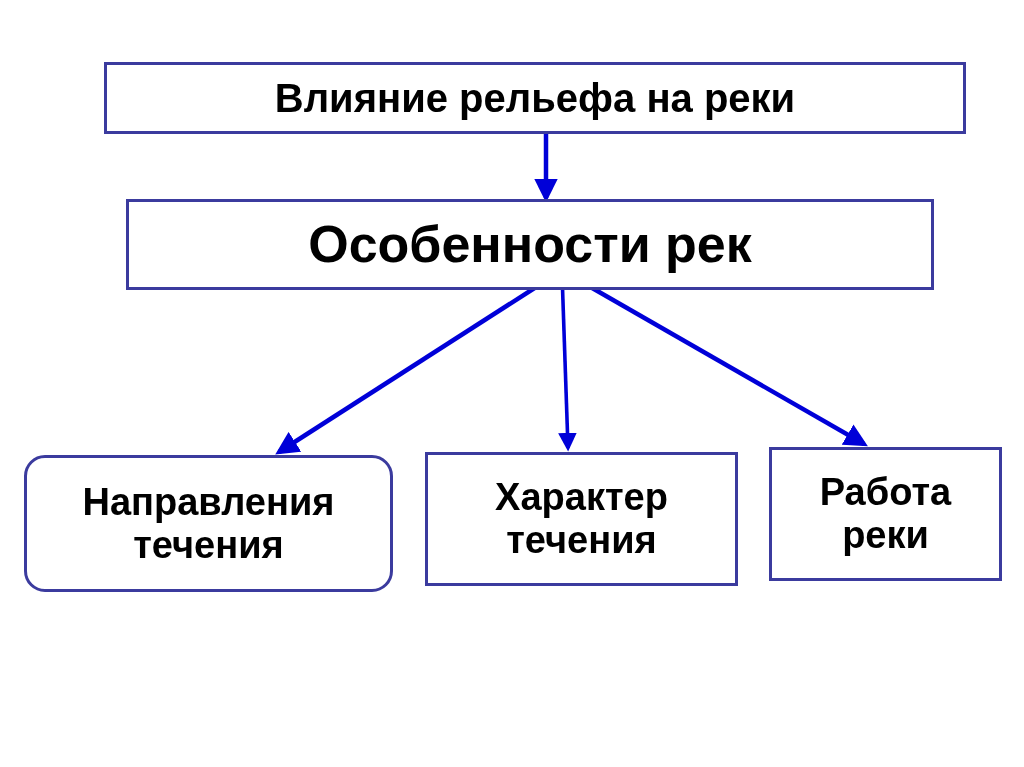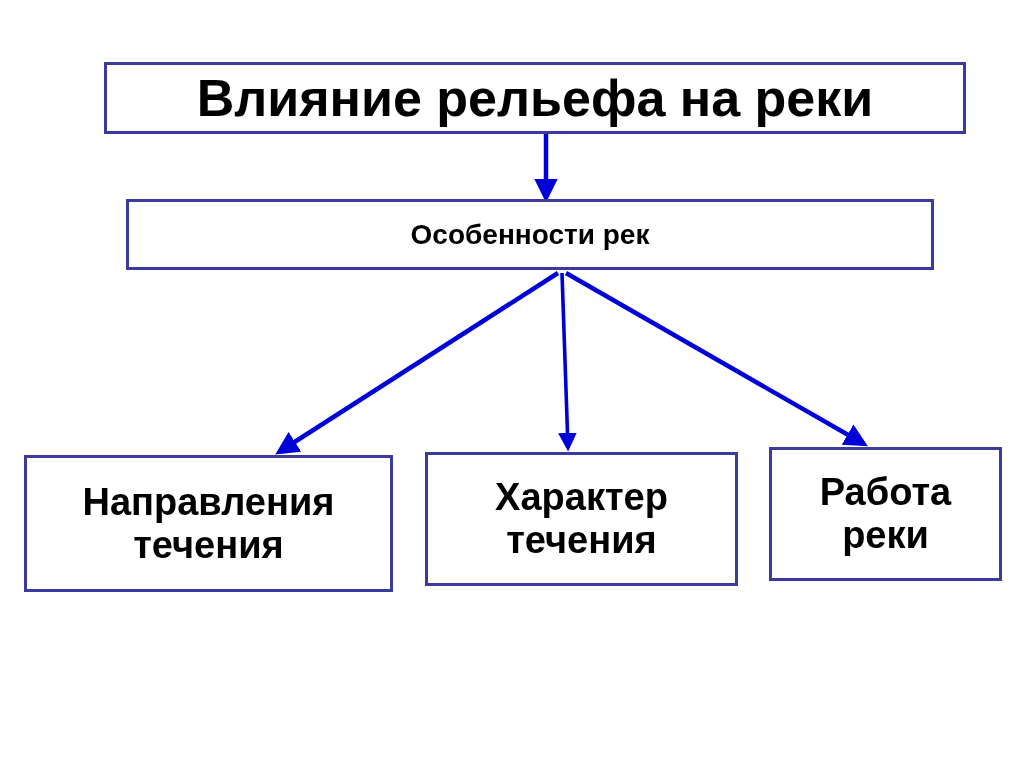--- a/index.html
+++ b/index.html
@@ -30,37 +30,38 @@
     font-weight: bold;
     line-height: 1.12;
     z-index: 2;
     white-space: pre-line;
   }
   #node-top {
     left: 104px;
     top: 62px;
     width: 862px;
     height: 72px;
-    font-size: 52px;
+    font-size: 40px;
     letter-spacing: 0px;
   }
   #node-mid {
     left: 126px;
     top: 199px;
     width: 808px;
-    height: 71px;
-    font-size: 28px;
+    height: 91px;
+    font-size: 52px;
   }
   #node-left {
     left: 24px;
     top: 455px;
     width: 369px;
     height: 137px;
     font-size: 38px;
     padding: 0 6px;
+    border-radius: 21px;
   }
   #node-center {
     left: 425px;
     top: 452px;
     width: 313px;
     height: 134px;
     font-size: 38px;
     padding: 0 6px;
   }
   #node-right {

